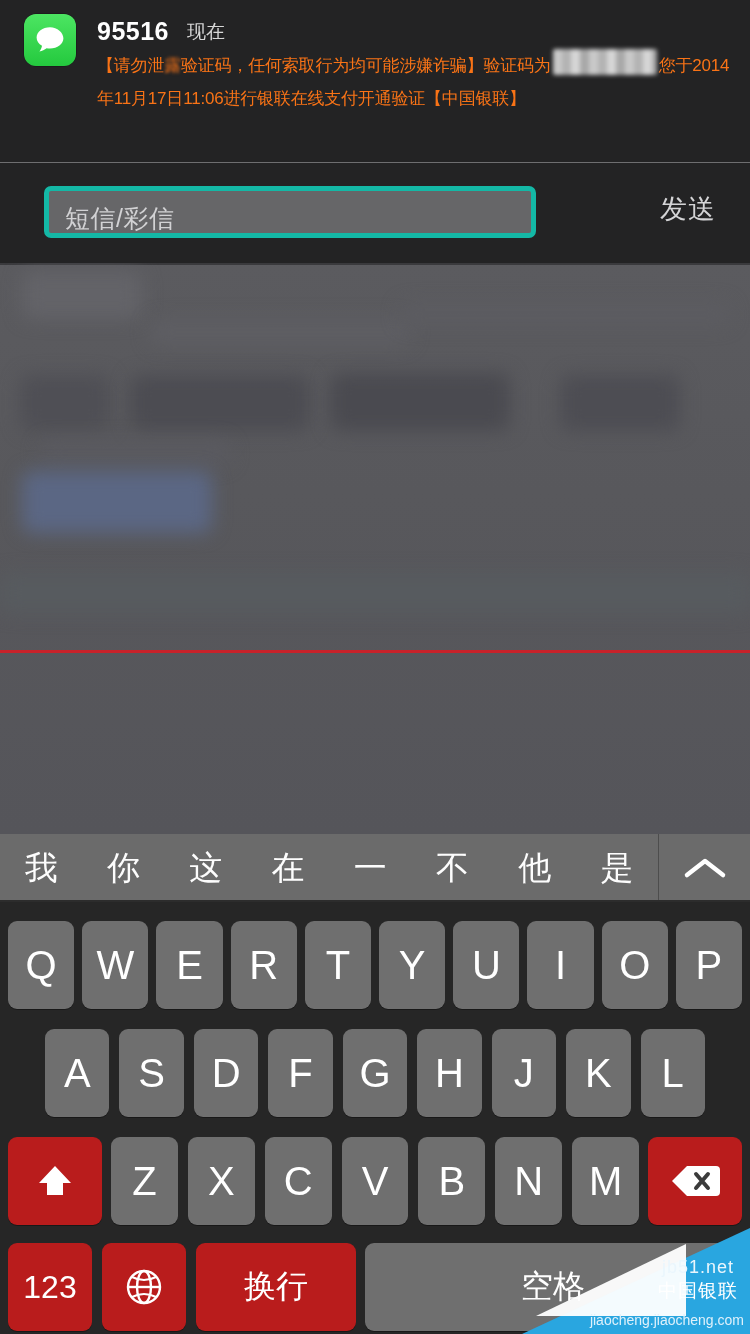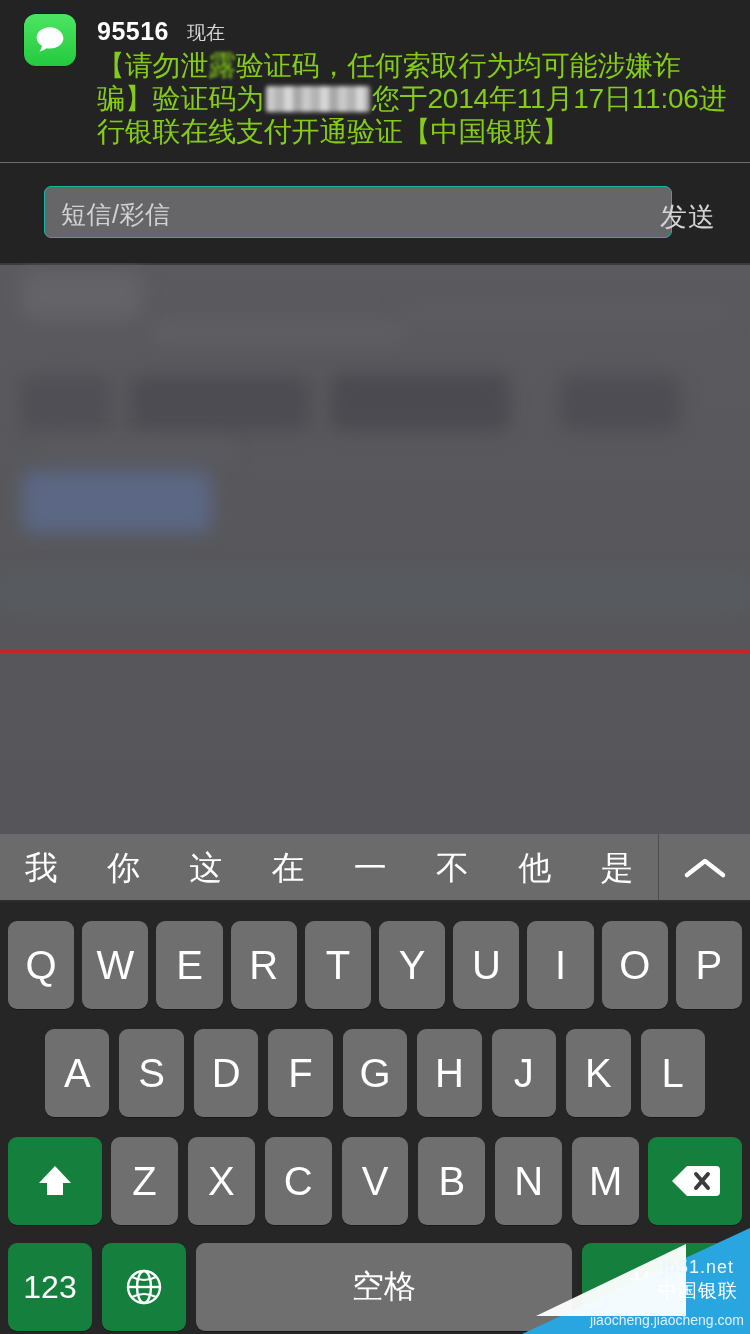--- a/index.html
+++ b/index.html
@@ -73,40 +73,40 @@
     border-radius: 12px;
     background: linear-gradient(180deg, #4ce562 0%, #24c93e 100%);
     box-shadow: 0 0 0 0.5px rgba(0,0,0,0.35);
   }
   #app-icon svg { position: absolute; left: 8px; top: 8px; }
   #sender-row {
     position: absolute;
     left: 97px;
     top: 17px;
     display: flex;
-    align-items: flex-end;
+    align-items: center;
     gap: 18px;
   }
   #sender-name {
     color: #fefefe;
     font-size: 25px;
     font-weight: bold;
     letter-spacing: 0.5px;
   }
   #sender-time {
     color: #d7d7d7;
     font-size: 19px;
   }
   #msg-body {
     position: absolute;
     left: 97px;
     top: 49px;
     width: 635px;
-    color: #84cc16;
-    font-size: 28px;
+    color: #f97316;
+    font-size: 17px;
     line-height: 33px;
     letter-spacing: -0.2px;
     word-break: break-all;
   }
   .redacted {
     display: inline-block;
     vertical-align: -4px;
     background: repeating-linear-gradient(
       90deg,
       #c9c9c9 0px, #c9c9c9 9px,
@@ -134,40 +134,40 @@
     left: 0;
     top: 163px;
     width: 750px;
     height: 100px;
     background: #232324;
   }
   #reply-input {
     position: absolute;
     left: 44px;
     top: 23px;
-    width: 628px;
+    width: 492px;
     height: 52px;
     background: #666668;
-    border: 1px solid #14b8a6;
+    border: 5px solid #14b8a6;
     border-radius: 7px;
     box-sizing: border-box;
     padding-left: 11px;
   }
   #reply-placeholder {
     position: absolute;
     left: 16px;
     top: 11px;
     color: #d2d2d4;
     font-size: 25px;
     letter-spacing: 0.5px;
   }
   #send-button {
     position: absolute;
     left: 660px;
-    top: 36px;
+    top: 28px;
     color: #d4d4d6;
     font-size: 27px;
     letter-spacing: 1px;
     text-align: right;
   }
 
   
   #candidate-bar {
     position: absolute;
     left: 0;
@@ -241,21 +241,21 @@
     align-items: center;
     justify-content: center;
     font-size: 40px;
     height: 88px;
     box-shadow: 0 1px 0 rgba(0,0,0,0.35);
   }
   #row-1 .key { flex: 1 1 0; margin: 0 4px; }
   #row-2 .key { flex: 1 1 0; margin: 0 5px; }
   #row-3 .key.letter { flex: 1 1 0; margin: 0 5px; }
   .key.dark {
-    background: #15803d;
+    background: #b91c1c;
   }
   #key-shift, #key-delete {
     width: 94px;
     flex: 0 0 94px;
     margin: 0 4px;
   }
   #row-4 .key { height: 88px; }
   #key-num   { flex: 0 0 84px; margin: 0 5px 0 4px; font-size: 32px; }
   #key-globe { flex: 0 0 84px; margin: 0 5px; }
   #key-space { flex: 1 1 auto; margin: 0 5px; font-size: 32px; }
@@ -432,22 +432,22 @@
       <div class="key dark" id="key-num">123</div>
       <div class="key dark" id="key-globe">
         <svg width="46" height="46" viewBox="0 0 46 46" aria-hidden="true">
           <circle cx="23" cy="23" r="16" fill="none" stroke="#ffffff" stroke-width="2.4"></circle>
           <ellipse cx="23" cy="23" rx="7" ry="16" fill="none" stroke="#ffffff" stroke-width="2.4"></ellipse>
           <line x1="7" y1="23" x2="39" y2="23" stroke="#ffffff" stroke-width="2.4"></line>
           <path d="M11 13 Q23 19 35 13" fill="none" stroke="#ffffff" stroke-width="2.2"></path>
           <path d="M11 33 Q23 27 35 33" fill="none" stroke="#ffffff" stroke-width="2.2"></path>
         </svg>
       </div>
+      <div class="key dark" id="key-return">换行</div>
       <div class="key" id="key-space">空格</div>
-      <div class="key dark" id="key-return">换行</div>
     </div>
   </div>
 
   <div id="watermark">
     <div id="wm-triangle"></div>
     <div id="wm-white"></div>
     <div id="wm-text1">jb51.net</div>
     <div id="wm-text2">中国银联</div>
     <div id="wm-text3">jiaocheng.jiaocheng.com</div>
   </div>

